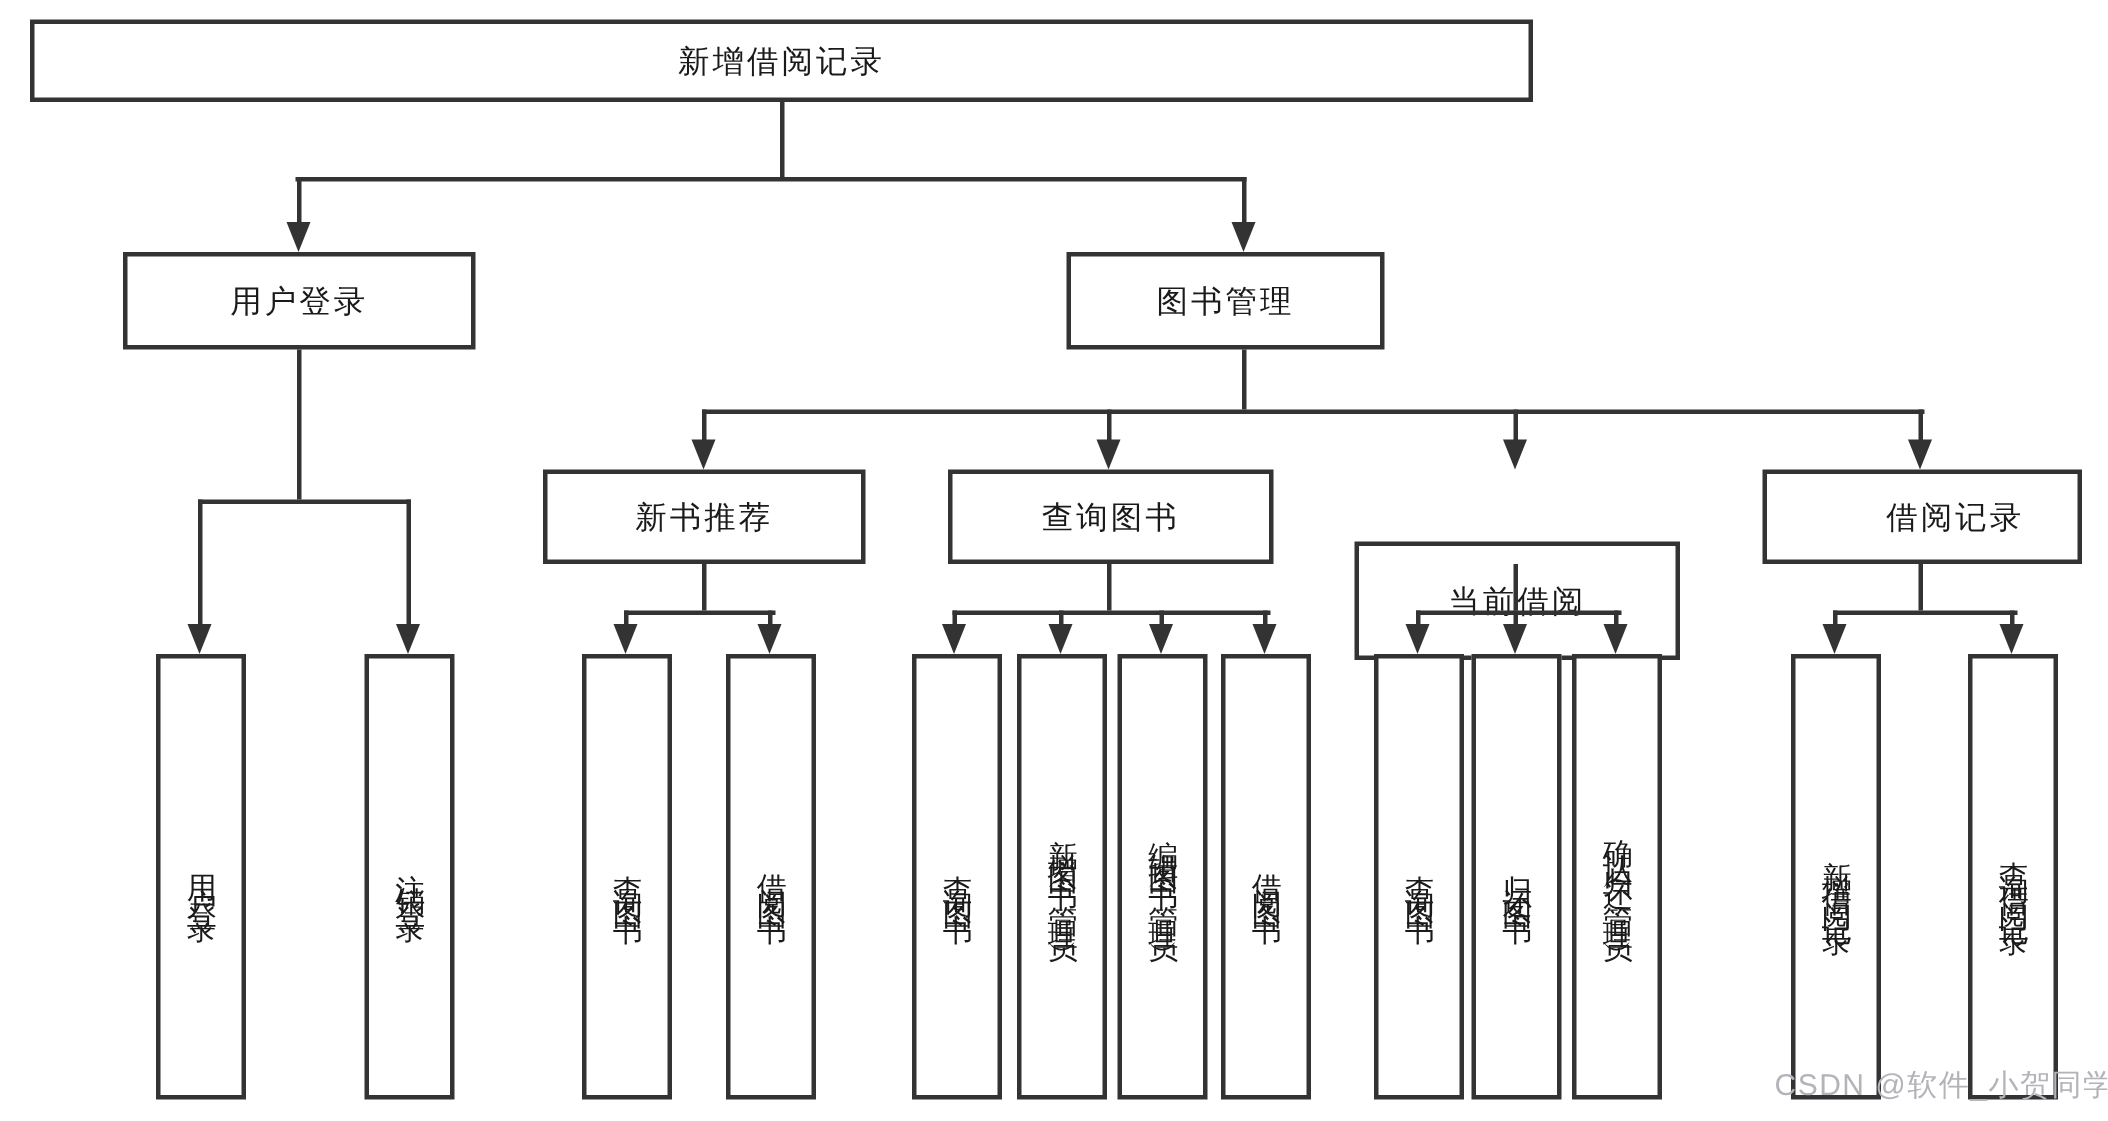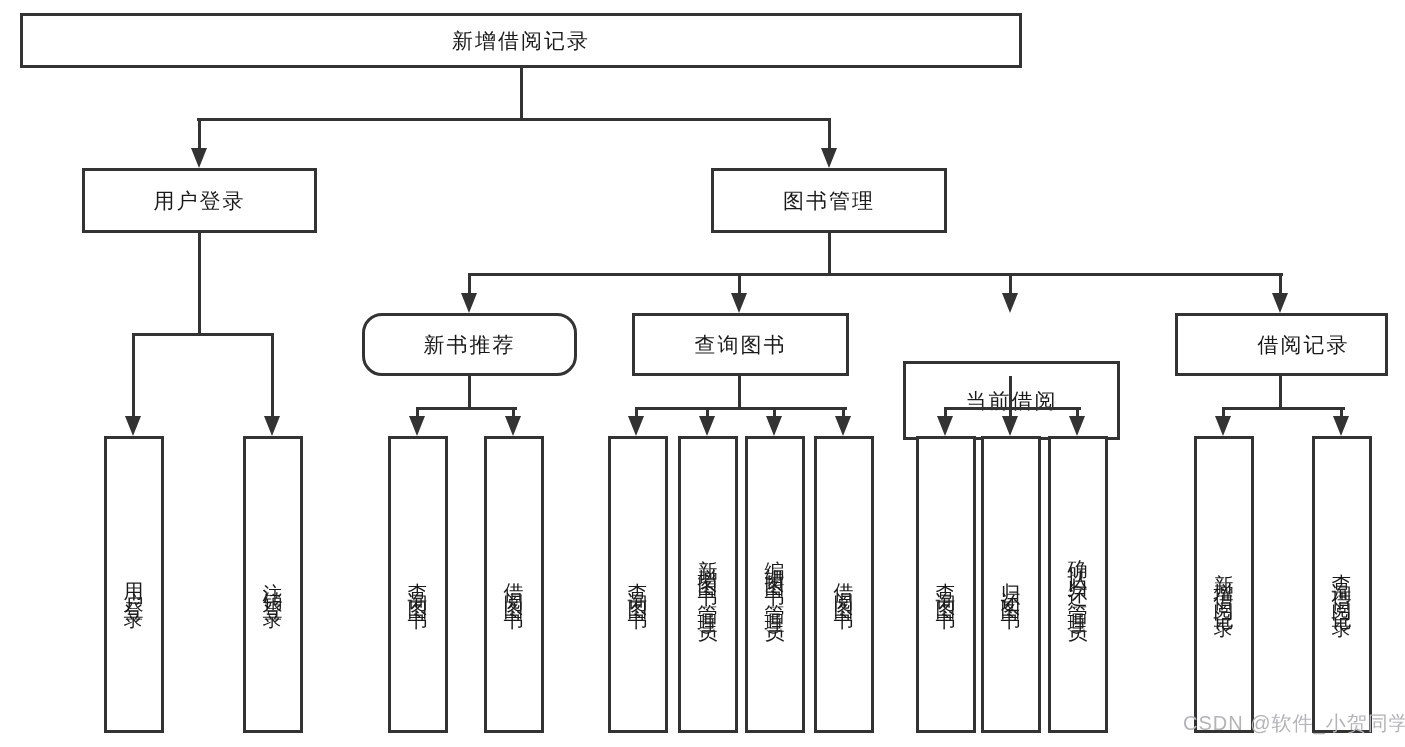--- a/index.html
+++ b/index.html
@@ -68,41 +68,41 @@
   <div class="node h-node" style="left:20px; top:13px; width:1002px; height:55px;">新增借阅记录</div>
 
   <div class="line" style="left:520px; top:68px; width:3px; height:50px;"></div>
   <div class="line" style="left:197px; top:118px; width:634px; height:3px;"></div>
   <div class="line" style="left:198px; top:118px; width:3px; height:30px;"></div>
   <div class="arrow" style="left:191px; top:148px;"></div>
   <div class="line" style="left:828px; top:118px; width:3px; height:30px;"></div>
   <div class="arrow" style="left:821px; top:148px;"></div>
 
   <div class="node h-node" style="left:82px; top:168px; width:235px; height:65px;">用户登录</div>
-  <div class="node h-node" style="left:711px; top:168px; width:236px; height:65px;">图书管理</div>
+  <div class="node h-node" style="left:711px; top:168px; width:212px; height:65px;">图书管理</div>
 
   <div class="line" style="left:198px; top:233px; width:3px; height:100px;"></div>
   <div class="line" style="left:132px; top:333px; width:142px; height:3px;"></div>
   <div class="line" style="left:132px; top:333px; width:3px; height:83px;"></div>
   <div class="arrow" style="left:125px; top:416px;"></div>
   <div class="line" style="left:271px; top:333px; width:3px; height:83px;"></div>
   <div class="arrow" style="left:264px; top:416px;"></div>
 
   <div class="line" style="left:828px; top:233px; width:3px; height:40px;"></div>
   <div class="line" style="left:468px; top:273px; width:815px; height:3px;"></div>
   <div class="line" style="left:468px; top:273px; width:3px; height:22px;"></div>
   <div class="arrow" style="left:461px; top:293px;"></div>
   <div class="line" style="left:738px; top:273px; width:3px; height:22px;"></div>
   <div class="arrow" style="left:731px; top:293px;"></div>
   <div class="line" style="left:1009px; top:273px; width:3px; height:22px;"></div>
   <div class="arrow" style="left:1002px; top:293px;"></div>
   <div class="line" style="left:1279px; top:273px; width:3px; height:22px;"></div>
   <div class="arrow" style="left:1272px; top:293px;"></div>
 
-  <div class="node h-node" style="left:362px; top:313px; width:215px; height:63px;border-radius:20px;">新书推荐</div>
+  <div class="node h-node" style="left:362px; top:313px; width:215px; height:63px;">新书推荐</div>
   <div class="node h-node" style="left:632px; top:313px; width:217px; height:63px;">查询图书</div>
   <div class="node h-node" style="left:903px; top:313px; width:217px; height:79px;margin-top:48px;">当前借阅</div>
   <div class="node h-node" style="left:1175px; top:313px; width:213px; height:63px;padding-left:44px;">借阅记录</div>
 
   <div class="line" style="left:468px; top:376px; width:3px; height:31px;"></div>
   <div class="line" style="left:416px; top:407px; width:101px; height:3px;"></div>
   <div class="line" style="left:416px; top:407px; width:3px; height:11px;"></div>
   <div class="arrow" style="left:409px; top:416px;"></div>
   <div class="line" style="left:512px; top:407px; width:3px; height:11px;"></div>
   <div class="arrow" style="left:505px; top:416px;"></div>

